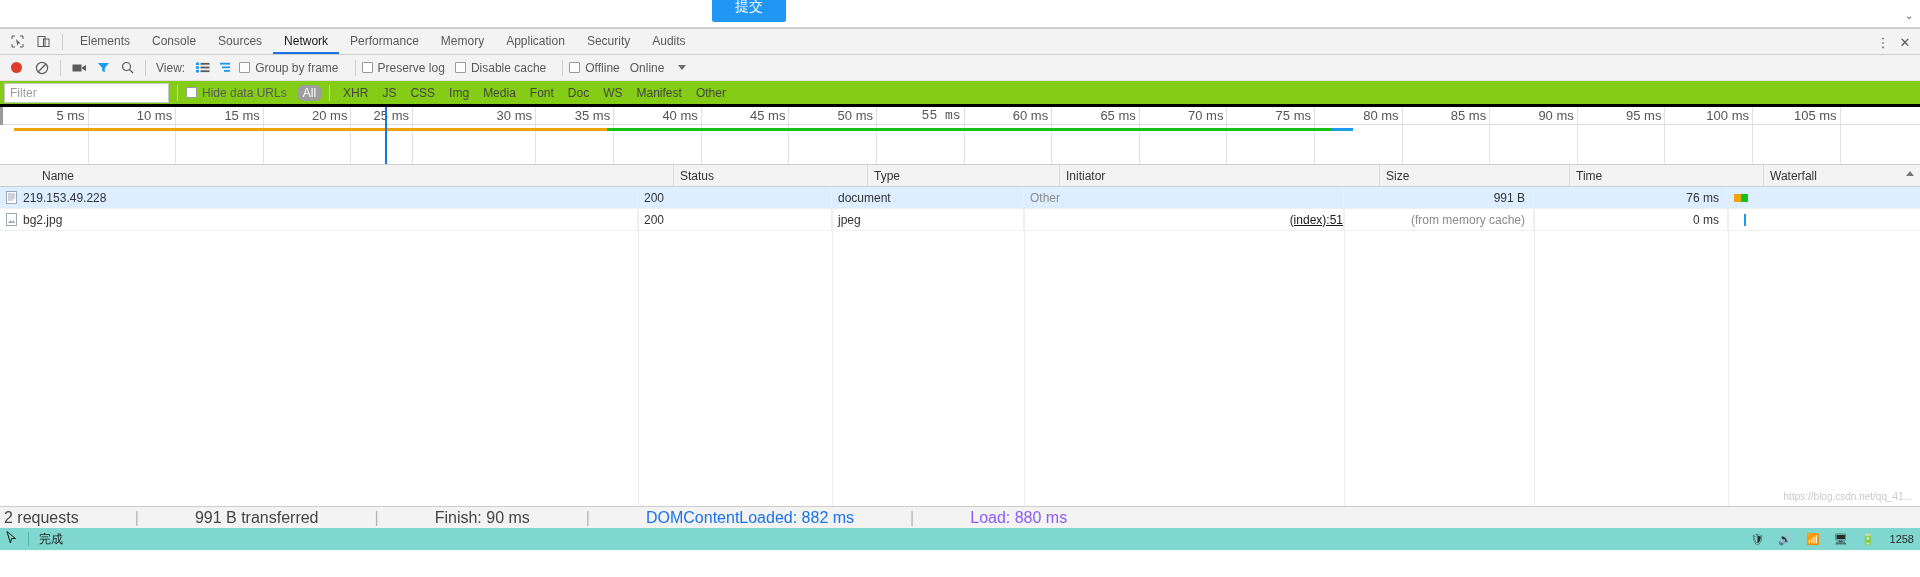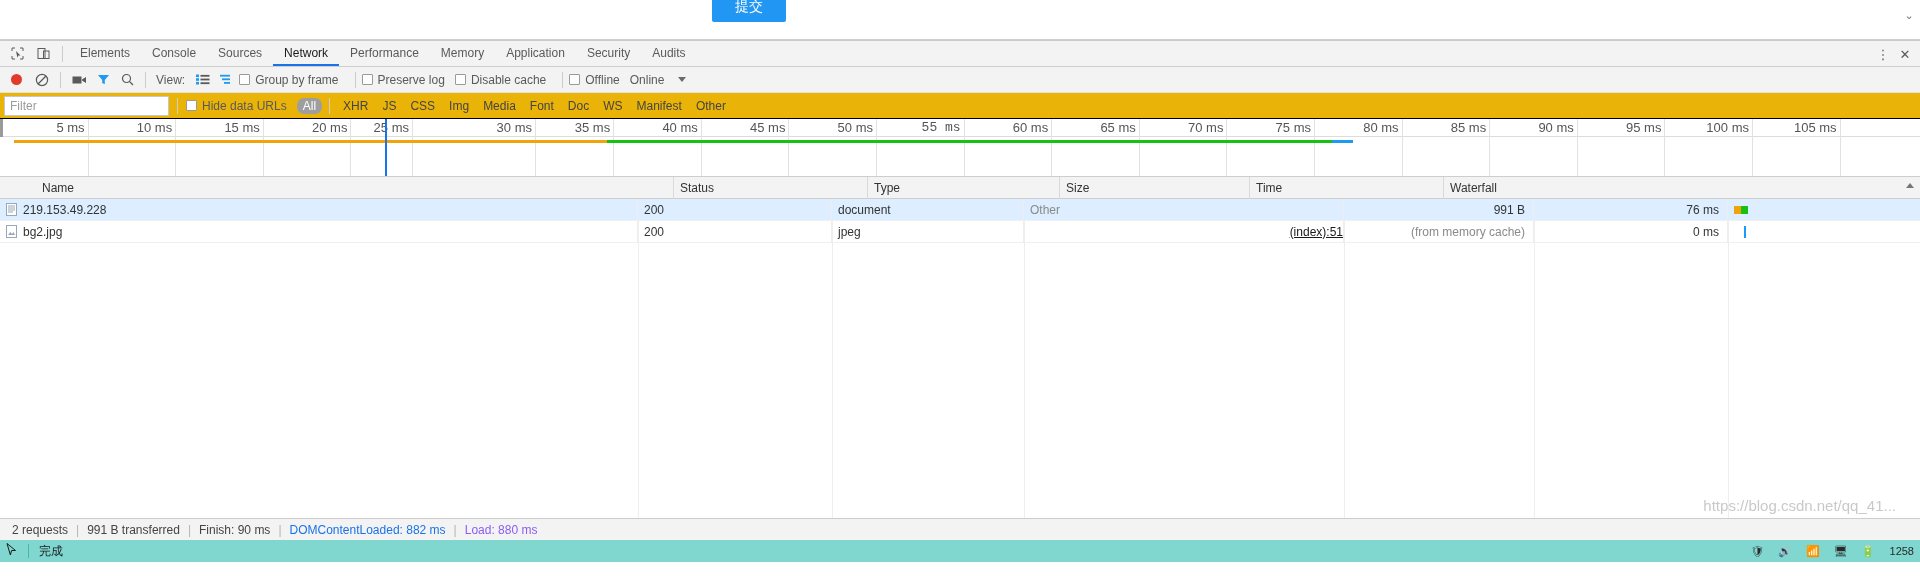--- a/index.html
+++ b/index.html
@@ -8,21 +8,21 @@
     font-family: "Liberation Sans", sans-serif;
     font-size: 12px;
     color: #333;
     background: #ffffff;
     overflow: hidden;
   }
 
   
   #page-strip {
     position: relative;
-    height: 40px;
+    height: 28px;
     background: #ffffff;
     border-bottom: 1px solid #cfcfcf;
     padding-left: 36px;
   }
   #submit-btn {
     position: absolute;
     left: 712px; top: -8px;
     width: 74px; height: 30px;
     background: #2196f3;
     color: #fff;
@@ -99,22 +99,22 @@
   .cb-wrap { display: flex; align-items: center; margin-right: 10px;
              cursor: pointer; color: #5a5a5a; }
   .plainlabel { color: #5a5a5a; margin-right: 8px; }
   .caret-dn { width: 0; height: 0; border-left: 4px solid transparent;
               border-right: 4px solid transparent; border-top: 5px solid #6b6b6b;
               margin-left: 6px; cursor: pointer; }
 
   
   #filterbar {
     height: 26px;
-    background: #eab308;
-    border-bottom: 1px solid #000000;
+    background: #84cc16;
+    border-bottom: 3px solid #000000;
     display: flex; align-items: center;
     font-size: 12px;
   }
   #filter-input {
     width: 165px; height: 20px; margin-left: 4px;
     border: 1px solid #c7c7c7; background: #fff;
     font-size: 12px; padding: 0 5px; color: #333;
     font-family: "Liberation Sans", sans-serif;
   }
   #filter-input::placeholder { color: #9b9b9b; }
@@ -184,29 +184,29 @@
   .link { color: #1a1a1a; text-decoration: underline; cursor: pointer; text-align: right; }
   #rows-bg { position: absolute; top: 22px; left: 0; right: 0; bottom: 0; }
   .colline { position: absolute; top: 0; bottom: 0; width: 1px; background: #eeeeee; }
   .wf-bar { position: absolute; top: 7px; height: 8px; }
   #sort-caret {
     position: absolute; right: 6px; top: 6px; width: 0; height: 0;
     border-left: 4px solid transparent; border-right: 4px solid transparent;
     border-bottom: 5px solid #777;
   }
   #watermark {
-    position: absolute; right: 24px; bottom: 4px;
-    font-size: 15px; color: #c9c9c9; white-space: nowrap;
+    position: absolute; right: 8px; bottom: 4px;
+    font-size: 10px; color: #c9c9c9; white-space: nowrap;
   }
 
   
   #summary {
     height: 22px; background: #f3f3f3; border-top: 1px solid #cdcdcd;
-    display: flex; align-items: center; font-size: 12px;
-    padding-left: 12px; color: #444;
+    display: flex; align-items: center; font-size: 16px;
+    padding-left: 4px; color: #444; gap: 48px;
   }
   #summary .sep { color: #b5b5b5; margin: 0 8px; }
   .blue { color: #1a73e8; }
   .red { color: #8b5cf6; }
 
   
   #statusbar {
     height: 22px; background: #7fd7d0;
     display: flex; align-items: center; font-size: 12px; color: #1b1b1b;
     padding-left: 6px; position: relative;
@@ -423,20 +423,21 @@
     <div class="ovbar" id="ov-blue" style="left:1332px;width:21px;  top:21px;"></div>
     <div class="ovline" id="dcl-line" style="left:385px;"></div>
     <div class="ovline" id="load-line" style="left:1600px;opacity:0;"></div>
   </div>
 
   <div id="table-wrap">
     <div id="thead">
         <div class="th" style="width: 638px; margin-left: 36px;">Name</div>
         <div class="th" style="width: 194px;">Status</div>
         <div class="th" style="width: 192px;">Type</div>
+        <div class="th" style="width: 320px;">Initiator</div>
         <div class="th" style="width: 190px;">Size</div>
         <div class="th" style="width: 194px;">Time</div>
         <div class="th" style="width: 192px; flex: 1 1 0%; border-right: none;">Waterfall</div>
         <div id="sort-caret"></div>
       </div>
     <div id="rows-bg">
         <div class="colline" style="left: 638px;"></div>
         <div class="colline" style="left: 832px;"></div>
         <div class="colline" style="left: 1024px;"></div>
         <div class="colline" style="left: 1344px;"></div>

